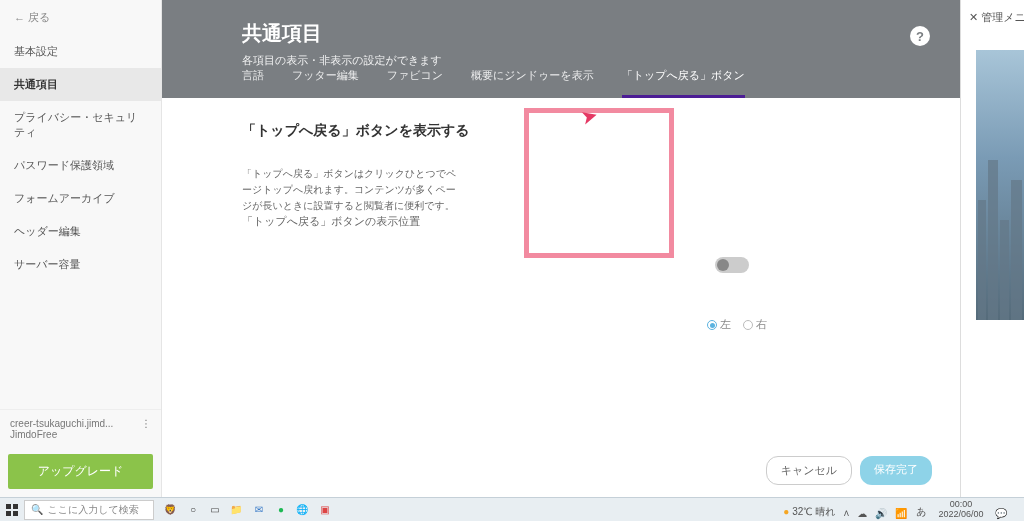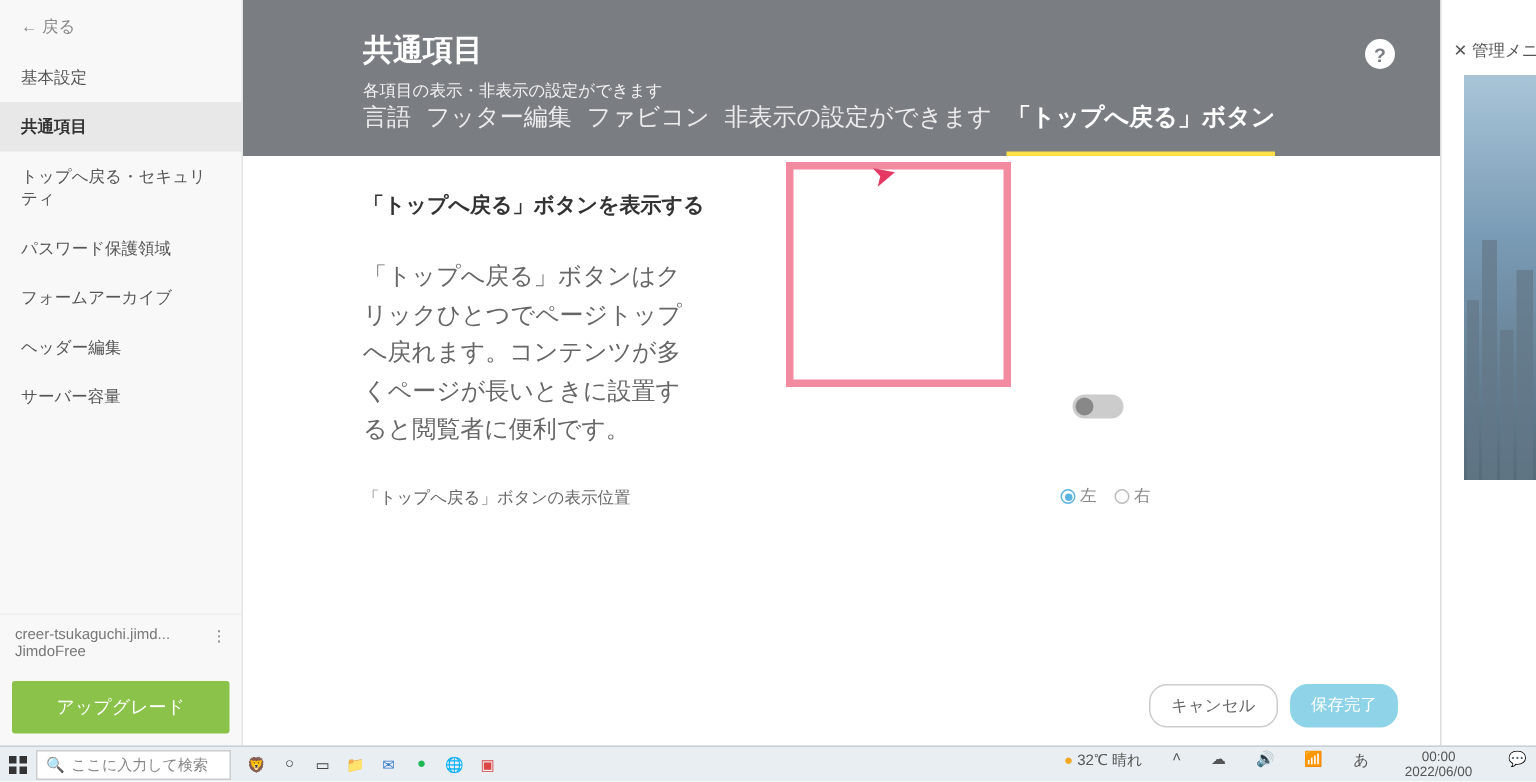--- a/index.html
+++ b/index.html
@@ -10,60 +10,60 @@
 .side-item{padding:9px 14px;cursor:pointer}
 .side-item.active{background:#e8e8e8;font-weight:bold;color:#333}
 .side-spacer{flex:1}
 .side-footer{padding:8px 10px;font-size:10px;color:#777;border-top:1px solid #eee;display:flex;justify-content:space-between;}
 .upgrade-btn{margin:6px 8px 8px;background:#8bc34a;color:#fff;text-align:center;padding:9px 4px;font-size:12px;border-radius:2px;cursor:pointer}
 .main{flex:1;display:flex;flex-direction:column;background:#fff}
 .hero{background:#7a7e82;color:#fff;padding:20px 80px 0 80px;position:relative}
 .hero h1{font-size:20px;font-weight:bold;margin-bottom:6px}
 .hero p{font-size:11px;opacity:.9;}
 .help-icon{position:absolute;right:30px;top:26px;width:20px;height:20px;border-radius:50%;background:#fff;color:#7a7e82;font-size:13px;font-weight:bold;display:flex;align-items:center;justify-content:center;cursor:pointer}
-.tabs{display:flex;gap:10px;font-size:16px;padding-bottom:0}
+.tabs{display:flex;gap:28px;font-size:11px;padding-bottom:0}
 .tab{padding-bottom:12px;cursor:pointer;opacity:.85}
-.tab.active{border-bottom:3px solid #fde047;font-weight:bold;opacity:1}
+.tab.active{border-bottom:3px solid #4c1d95;font-weight:normal;opacity:1}
 .content{flex:1;padding:24px 80px 0;position:relative}
 .sect-title{font-size:14px;font-weight:bold;color:#333;margin-bottom:26px}
-.desc{font-size:16px;color:#666;line-height:1.6;max-width:220px;margin-bottom:24px}
+.desc{font-size:10px;color:#666;line-height:1.6;max-width:220px;}
 .pos-label{font-size:11px;color:#666}
 .highlight-box{position:absolute;left:524px;top:108px;width:150px;height:150px;border:5px solid #f28aa0;pointer-events:none}
 .cursor-img{position:absolute;left:581px;top:104px;font-size:20px;color:#e53964;transform:rotate(-15deg);pointer-events:none}
 .toggle{position:absolute;left:553px;top:159px;width:34px;height:16px;background:#ccc;border-radius:10px;cursor:pointer}
 .toggle:before{content:"";position:absolute;left:2px;top:2px;width:12px;height:12px;background:#888;border-radius:50%}
 .radios{position:absolute;left:545px;top:219px;font-size:11px;color:#888;display:flex;gap:12px;align-items:center}
 .radio-dot{width:10px;height:10px;border:1px solid #5bb3e0;border-radius:50%;display:inline-flex;align-items:center;justify-content:center;margin-right:3px;vertical-align:middle}
 .radio-dot.sel:before{content:"";width:5px;height:5px;background:#5bb3e0;border-radius:50%}
 .radio-dot.unsel{border-color:#bbb}
 .footer-btns{position:absolute;right:28px;bottom:12px;display:flex;gap:8px}
 .btn{padding:6px 14px;font-size:11px;border-radius:12px;cursor:pointer}
 .btn-cancel{border:1px solid #ccc;background:#fff;color:#666}
 .btn-save{background:#8ed3e8;color:#fff;border:none}
 .right-panel{position:absolute;right:0;top:0;width:64px;height:497px;background:#fff;border-left:1px solid #ddd}
-.right-close{padding:26px 8px;font-size:11px;color:#555;cursor:pointer;white-space:nowrap}
+.right-close{padding:10px 8px;font-size:11px;color:#555;cursor:pointer;white-space:nowrap}
 .right-bg{position:absolute;top:50px;right:0;width:48px;height:270px;background:linear-gradient(180deg,#a8c5d8 0%,#7a9bb5 40%,#556b7a 100%);overflow:hidden}
 .bld{position:absolute;bottom:0;background:rgba(100,120,135,.7)}
 .taskbar{position:absolute;left:0;bottom:0;width:1024px;height:24px;background:#e8eef2;border-top:1px solid #c5d0d8;display:flex;align-items:center;font-size:10px;color:#444}
 .win-btn{width:24px;height:24px;display:flex;align-items:center;justify-content:center;cursor:pointer}
 .search-box{display:flex;align-items:center;background:#fff;border:1px solid #ccc;height:20px;width:130px;padding:0 6px;gap:4px;color:#888}
 .task-icons{display:flex;gap:4px;margin-left:8px;align-items:center}
 .task-icons span{width:18px;height:18px;display:flex;align-items:center;justify-content:center;cursor:pointer}
-.tray{margin-left:auto;display:flex;align-items:flex-start;gap:20px;padding-right:6px;color:#555}
+.tray{margin-left:auto;display:flex;align-items:flex-end;gap:8px;padding-right:16px;color:#555}
 .clock{text-align:center;font-size:9px;line-height:1.1;padding:0 4px}
 </style>
 </head>
 <body>
 
 <div class="app">
   <div class="sidebar">
     <div class="back-link">←  戻る</div>
     <div class="side-item">基本設定</div>
     <div class="side-item active">共通項目</div>
-    <div class="side-item">トップへ戻る・セキュリティ</div>
+    <div class="side-item">プライバシー・セキュリティ</div>
     <div class="side-item">パスワード保護領域</div>
     <div class="side-item">フォームアーカイブ</div>
     <div class="side-item">ヘッダー編集</div>
     <div class="side-item">サーバー容量</div>
     <div class="side-spacer"></div>
     <div class="side-footer">
       <div>
         <div>creer-tsukaguchi.jimd...</div>
         <div>JimdoFree</div>
       </div>
@@ -74,21 +74,21 @@
 
   <div class="main">
     <div class="hero">
       <h1>共通項目</h1>
       <p>各項目の表示・非表示の設定ができます</p>
       <div class="help-icon">?</div>
       <div class="tabs">
         <div class="tab">言語</div>
         <div class="tab">フッター編集</div>
         <div class="tab">ファビコン</div>
-        <div class="tab">非表示の設定ができます</div>
+        <div class="tab">概要にジンドゥーを表示</div>
         <div class="tab active">「トップへ戻る」ボタン</div>
       </div>
     </div>
     <div class="content">
       <div class="sect-title">「トップへ戻る」ボタンを表示する</div>
       <div class="desc">「トップへ戻る」ボタンはクリックひとつでページトップへ戻れます。コンテンツが多くページが長いときに設置すると閲覧者に便利です。</div>
       <div class="pos-label">「トップへ戻る」ボタンの表示位置</div>
 
       <div class="toggle"></div>
       <div class="radios">

